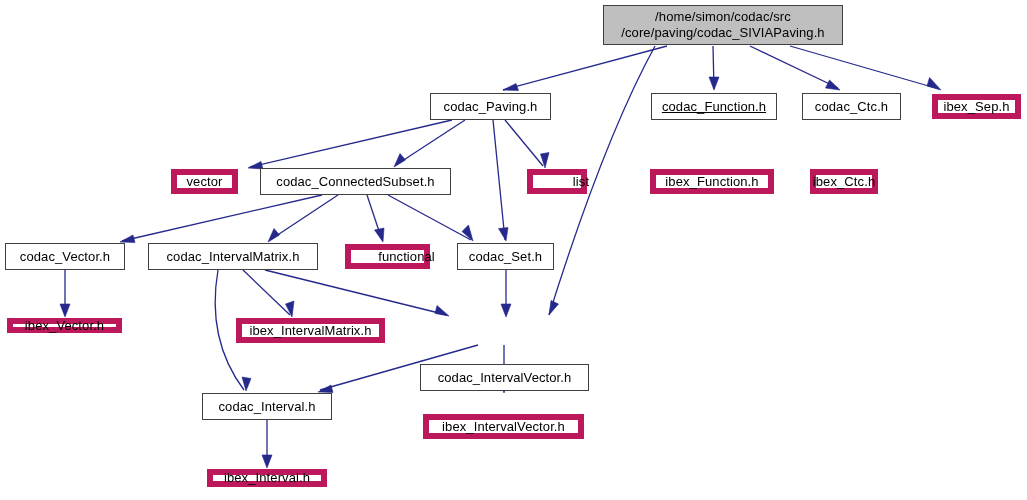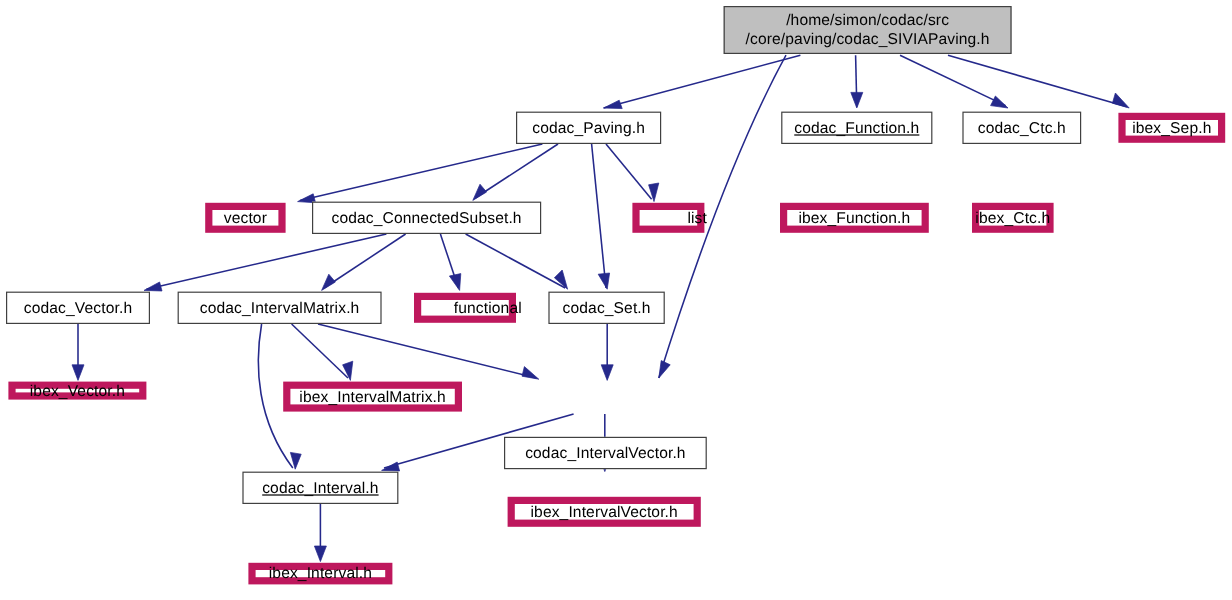--- a/index.html
+++ b/index.html
@@ -122,18 +122,18 @@
       <div class="node-box style-extern" style="left: 527px; top: 169px; width: 44px; height: 25px; padding-left: 48px;">list</div>
       <div class="node-box style-extern" style="left: 650px; top: 169px; width: 124px; height: 25px;">ibex_Function.h</div>
       <div class="node-box style-extern" style="left: 810px; top: 169px; width: 68px; height: 25px;">ibex_Ctc.h</div>
       <div class="node-box style-local" style="left: 5px; top: 243px; width: 120px; height: 27px;">codac_Vector.h</div>
       <div class="node-box style-local" style="left: 148px; top: 243px; width: 170px; height: 27px;">codac_IntervalMatrix.h</div>
       <div class="node-box style-extern" style="left: 345px; top: 244px; width: 85px; height: 25px; padding-left: 38px;">functional</div>
       <div class="node-box style-local" style="left: 457px; top: 243px; width: 97px; height: 27px;">codac_Set.h</div>
       <div class="node-box style-extern" style="left: 7px; top: 318px; width: 115px; height: 15px;">ibex_Vector.h</div>
       <div class="node-box style-extern" style="left: 236px; top: 318px; width: 149px; height: 25px;">ibex_IntervalMatrix.h</div>
       <div class="node-box style-local" style="left: 420px; top: 318px; width: 169px; height: 27px; margin-top: 46px;">codac_IntervalVector.h</div>
-      <div class="node-box style-local" style="left: 202px; top: 393px; width: 130px; height: 27px; text-decoration: underline;">codac_Interval.h</div>
+      <div class="node-box style-local" style="left: 202px; top: 393px; width: 130px; height: 27px;">codac_Interval.h</div>
       <div class="node-box style-extern" style="left: 423px; top: 394px; width: 161px; height: 25px; margin-top: 20px;">ibex_IntervalVector.h</div>
       <div class="node-box style-extern" style="left: 207px; top: 469px; width: 120px; height: 18px;">ibex_Interval.h</div>
     </div>
 
 </div>
 
 </body></html>

